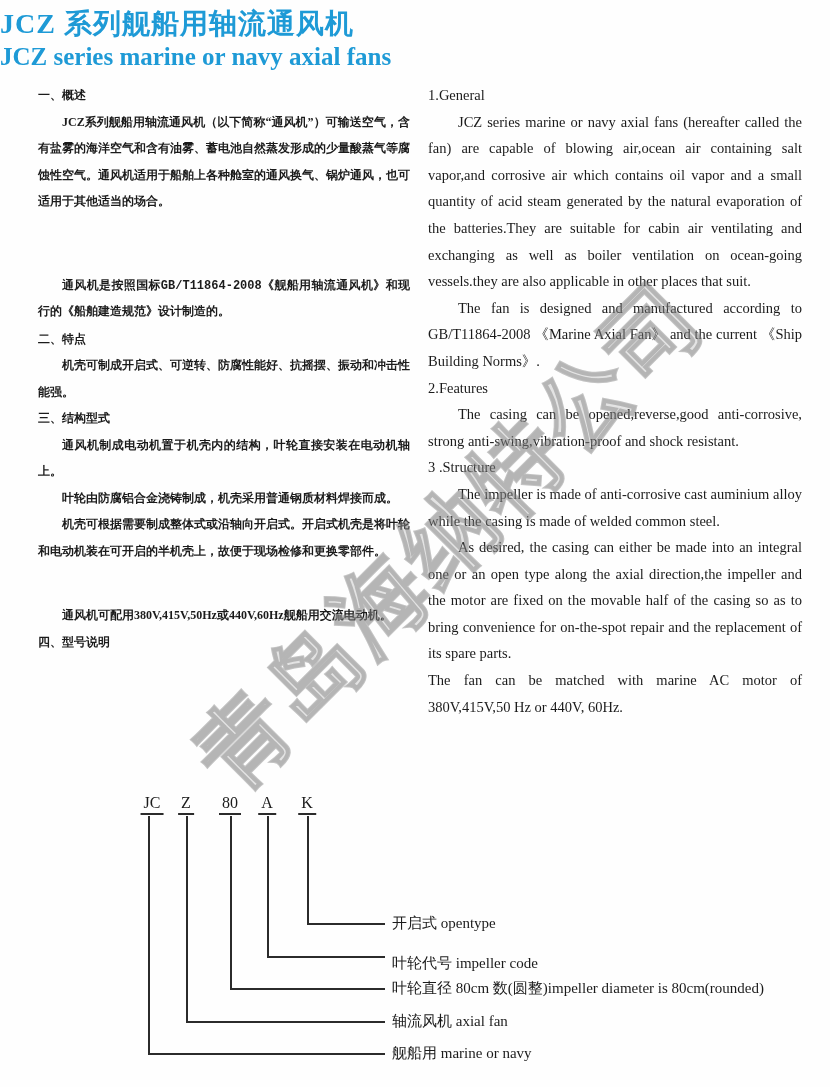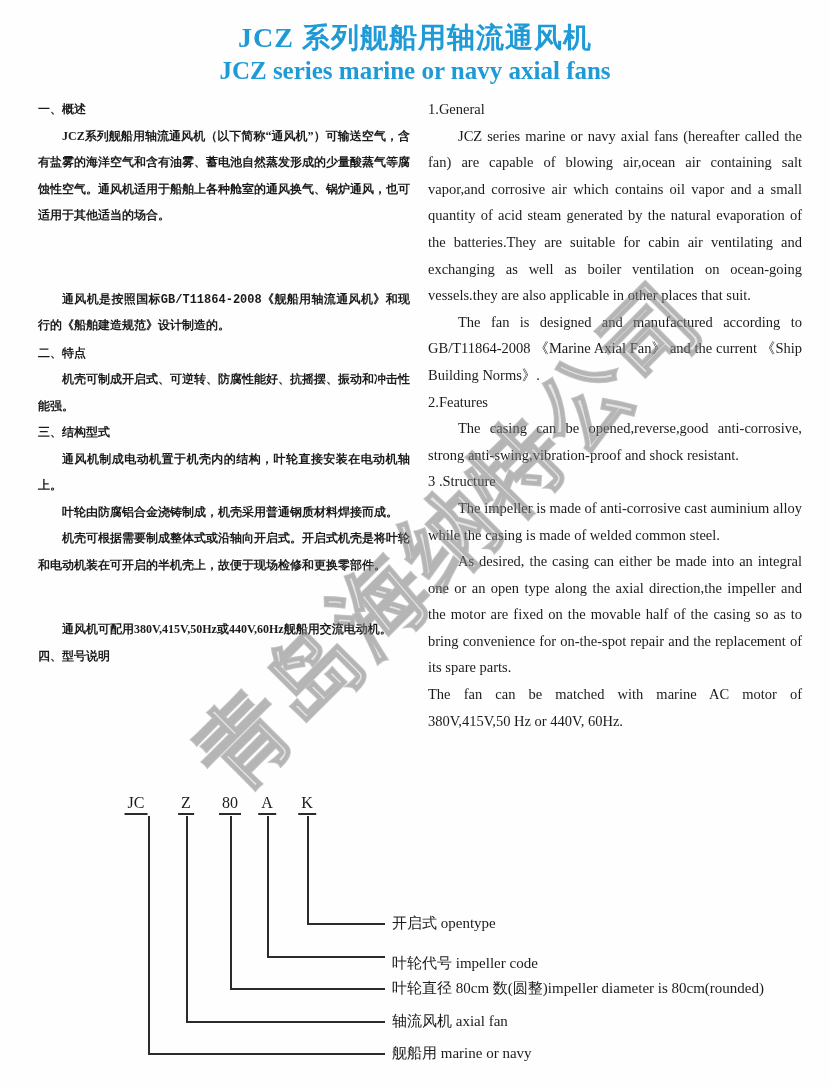--- a/index.html
+++ b/index.html
@@ -4,21 +4,21 @@
 <style>
   * { margin:0; padding:0; box-sizing:border-box; }
   html,body { background:#e8e8e8; }
   .page {
     position:relative; width:830px; height:1087px; margin:0 auto;
     background:#fefefe; overflow:hidden;
     font-family:"Liberation Serif","DejaVu Serif",serif;
     color:#1b1b1b;
   }
   
-  .title-block { padding-top:20px; text-align:center; }
+  .title-block { padding-top:6px; }
   .title-zh {
     font-size:28px; font-weight:bold; letter-spacing:1px;
     color:#1e9ad6; line-height:36px;
   }
   .title-en {
     font-size:25px; font-weight:bold; color:#1e9ad6; line-height:30px;
   }
   
   .columns {
     position:relative; z-index:1;
@@ -49,21 +49,21 @@
     -webkit-text-stroke:2px rgba(125,125,125,0.45);
     pointer-events:none;
   }
   
   .diagram { position:absolute; left:0; top:780px; width:830px; height:300px; z-index:1; }
   .code {
     position:absolute; top:13px; transform:translateX(-50%);
     font-size:16px; line-height:20px; padding:0 3px;
     border-bottom:2px solid #2b2b2b;
   }
-  .code.c0 { left:136px; } .code.c1 { left:186px; } .code.c2 { left:230px; }
+  .code.c0 { left:152px; } .code.c1 { left:186px; } .code.c2 { left:230px; }
   .code.c3 { left:267px; } .code.c4 { left:307px; }
   .vline { position:absolute; width:1.5px; background:#2b2b2b; top:36px; }
   .vline.c4 { left:307px; height:107px; }
   .vline.c3 { left:267px; height:140px; }
   .vline.c2 { left:230px; height:172px; }
   .vline.c1 { left:186px; height:205px; }
   .vline.c0 { left:148px; height:237px; }
   .hline { position:absolute; height:1.5px; background:#2b2b2b; }
   .hline.c4 { left:307px; width:78px; top:143px; }
   .hline.c3 { left:267px; width:118px; top:176px; }

